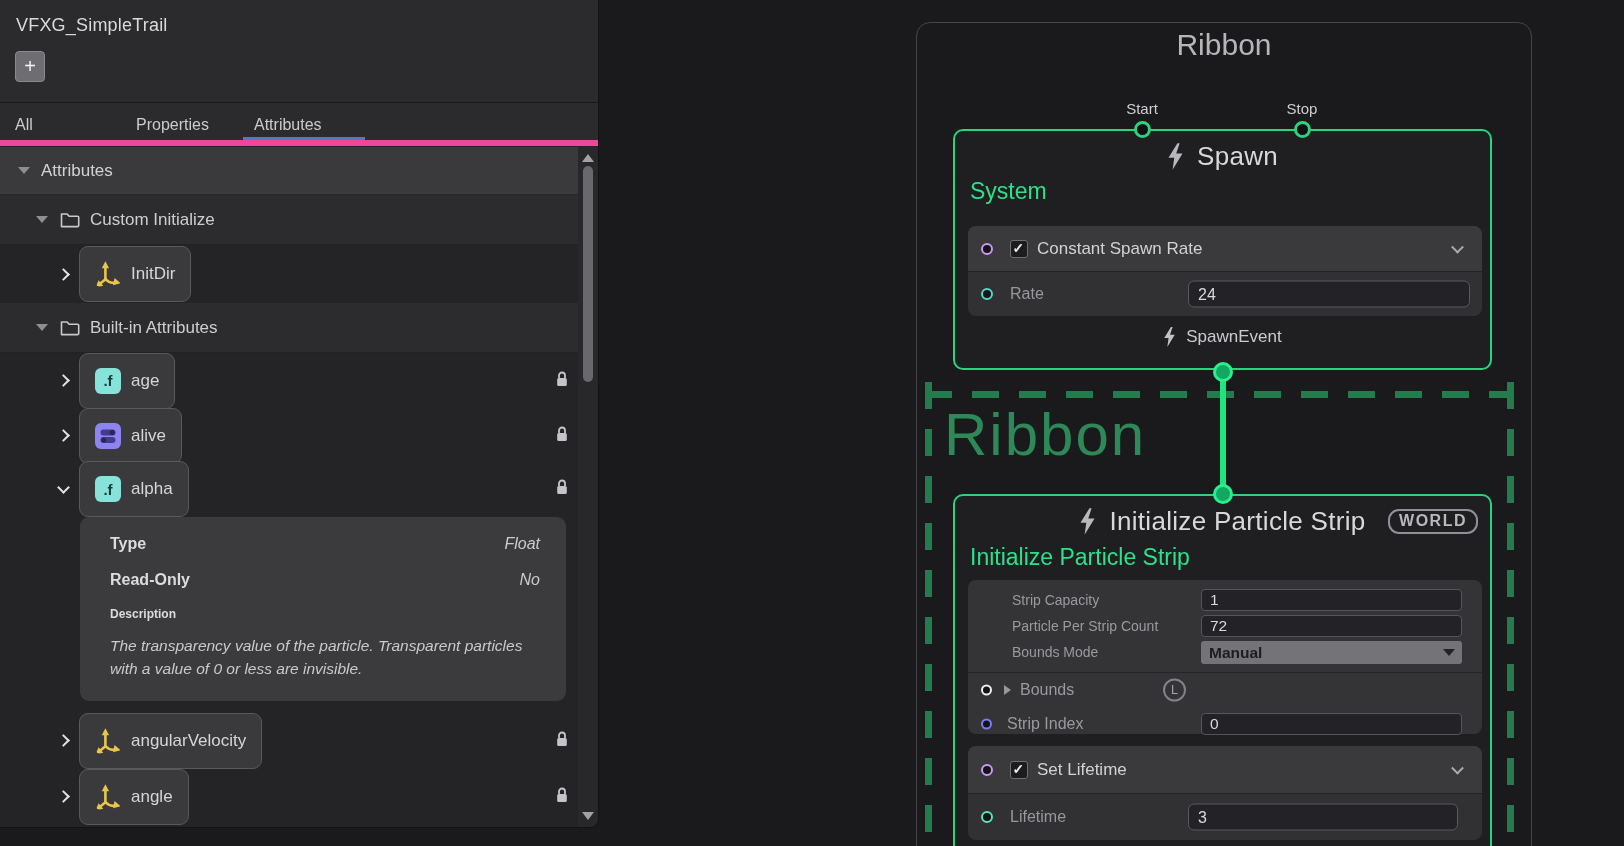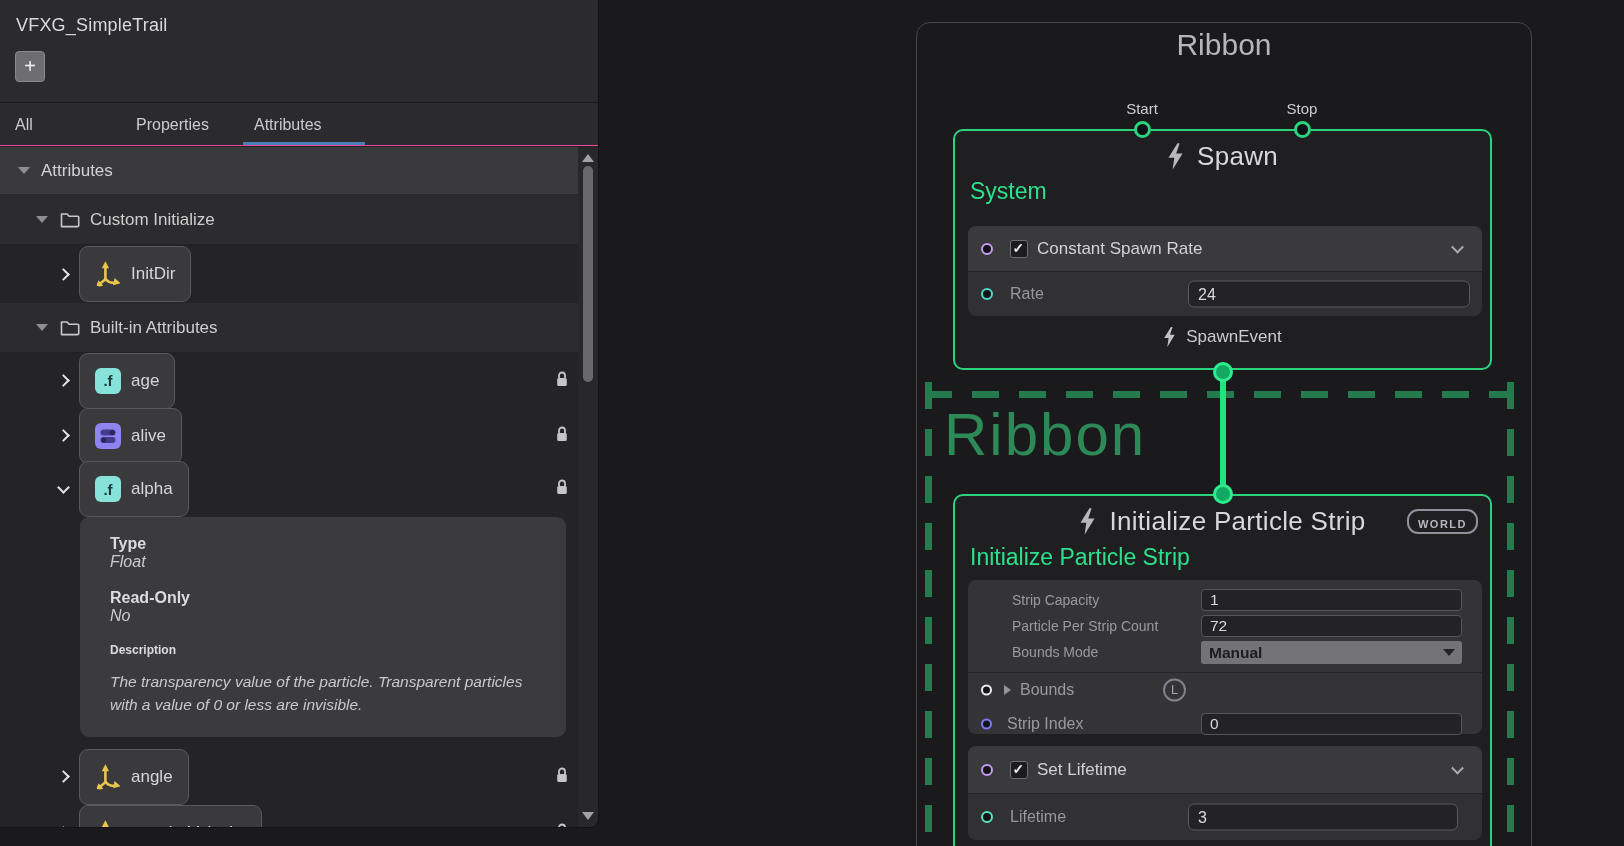--- a/index.html
+++ b/index.html
@@ -26,21 +26,21 @@
     font-size: 18px; color: #dadadc; letter-spacing: .2px;
   }
   .bb-add {
     position: absolute; left: 15px; top: 51px; width: 30px; height: 31px;
     background: #6e6e72; border: 1px solid #8a8a8e; border-radius: 4px;
     color: #f2f2f4; font-size: 20px; line-height: 27px; text-align: center;
     cursor: pointer; font-family: inherit;
   }
   .bb-tabs {
     position: relative; height: 43px; background: #2b2b2e;
-    border-bottom: 1px solid #ec4899;
+    border-bottom: 6px solid #ec4899;
   }
   .tab {
     position: absolute; top: 0; height: 43px; line-height: 43px;
     font-size: 16px; color: #cbcbce; cursor: pointer;
   }
   .tab-all { left: 15px; }
   .tab-properties { left: 136px; }
   .tab-attributes { left: 254px; }
   .tab-underline {
     position: absolute; left: 243px; bottom: 0; width: 122px; height: 3px;
@@ -91,21 +91,20 @@
     position: absolute; right: 9px; top: 50%; transform: translateY(-50%);
   }
   .details {
     margin: 2px 0 12px 80px; width: 486px;
     background: #3b3b3e; border-radius: 9px;
     padding: 18px 26px 20px 30px;
   }
   .det-row {
     display: flex; justify-content: space-between; align-items: baseline;
     margin-bottom: 18px;
-    flex-direction: column;
   }
   .det-label { font-size: 16px; font-weight: bold; color: #dcdcde; }
   .det-value { font-size: 16px; font-style: italic; color: #cbcbcd; }
   .det-desc-label { font-size: 12px; font-weight: bold; color: #dcdcde; margin-top: 2px; }
   .det-desc {
     margin-top: 13px; font-size: 15.5px; font-style: italic;
     color: #c9c9cb; line-height: 1.5; width: 432px;
   }
 
   .bb-scroll {
@@ -208,22 +207,22 @@
     font-family: inherit; outline: none;
   }
   .spawnevent-row {
     position: absolute; top: 196px; left: 0; width: 100%;
     display: flex; align-items: center; justify-content: center; gap: 10px;
     font-size: 17px; color: #cbcbcf;
   }
 
   .world-badge {
     position: absolute; right: 12px; top: 13px;
-    border: 2px solid #90909a; border-radius: 11px; padding: 7px 9px 2px;
-    font-size: 11px; font-weight: bold; letter-spacing: 1.5px; color: #b9b9bd;
+    border: 2px solid #90909a; border-radius: 11px; padding: 1px 9px 2px;
+    font-size: 16px; font-weight: bold; letter-spacing: 1.5px; color: #b9b9bd;
     cursor: pointer;
   }
 
   .settings-block {
     position: absolute; left: 13px; top: 84px; width: 514px; height: 154px;
     background: #343437; border-radius: 8px; padding-top: 7px;
   }
   .srow { position: relative; height: 26px; display: flex; align-items: center; }
   .srow-label { margin-left: 44px; font-size: 14px; color: #9a9a9e; }
   .mini-input {
@@ -384,21 +383,21 @@
         <svg class="type-ic" width="26" height="26" viewBox="0 0 20 20">
           <g stroke="#e9c64b" stroke-width="2" fill="#e9c64b" stroke-linecap="round">
             <line x1="8" y1="14" x2="8" y2="5"></line>
               <polygon points="0,-3.4 -2.8,2 2.8,2" transform="translate(8,3.6)" stroke="none"></polygon>
             <line x1="8" y1="14" x2="4" y2="17.4"></line>
               <polygon points="0,-3.4 -2.8,2 2.8,2" transform="translate(3,18.2) rotate(230)" stroke="none"></polygon>
             <path d="M8 14 Q11.5 17.5 15 16.6" fill="none"></path>
               <polygon points="0,-3.4 -2.8,2 2.8,2" transform="translate(16.4,16.3) rotate(103)" stroke="none"></polygon>
           </g>
         </svg>
-        <span>angle</span>
+        <span>angularVelocity</span>
       </span>
       <span class="lock">
         <svg width="14" height="17" viewBox="0 0 14 17">
             <path d="M4 7.5 V5 a3 3 0 0 1 6 0 V7.5" fill="none" stroke="#c5c5c9" stroke-width="1.8"></path>
             <rect x="2.2" y="7.5" width="9.6" height="8" rx="1.6" fill="#c5c5c9"></rect>
           </svg>
       </span>
     </div>
 
     <div class="tr-attr" style="height:56px;">
@@ -407,21 +406,21 @@
         <svg class="type-ic" width="26" height="26" viewBox="0 0 20 20">
           <g stroke="#e9c64b" stroke-width="2" fill="#e9c64b" stroke-linecap="round">
             <line x1="8" y1="14" x2="8" y2="5"></line>
               <polygon points="0,-3.4 -2.8,2 2.8,2" transform="translate(8,3.6)" stroke="none"></polygon>
             <line x1="8" y1="14" x2="4" y2="17.4"></line>
               <polygon points="0,-3.4 -2.8,2 2.8,2" transform="translate(3,18.2) rotate(230)" stroke="none"></polygon>
             <path d="M8 14 Q11.5 17.5 15 16.6" fill="none"></path>
               <polygon points="0,-3.4 -2.8,2 2.8,2" transform="translate(16.4,16.3) rotate(103)" stroke="none"></polygon>
           </g>
         </svg>
-        <span>angularVelocity</span>
+        <span>angle</span>
       </span>
       <span class="lock">
         <svg width="14" height="17" viewBox="0 0 14 17">
             <path d="M4 7.5 V5 a3 3 0 0 1 6 0 V7.5" fill="none" stroke="#c5c5c9" stroke-width="1.8"></path>
             <rect x="2.2" y="7.5" width="9.6" height="8" rx="1.6" fill="#c5c5c9"></rect>
           </svg>
       </span>
     </div>
 
   </div>

